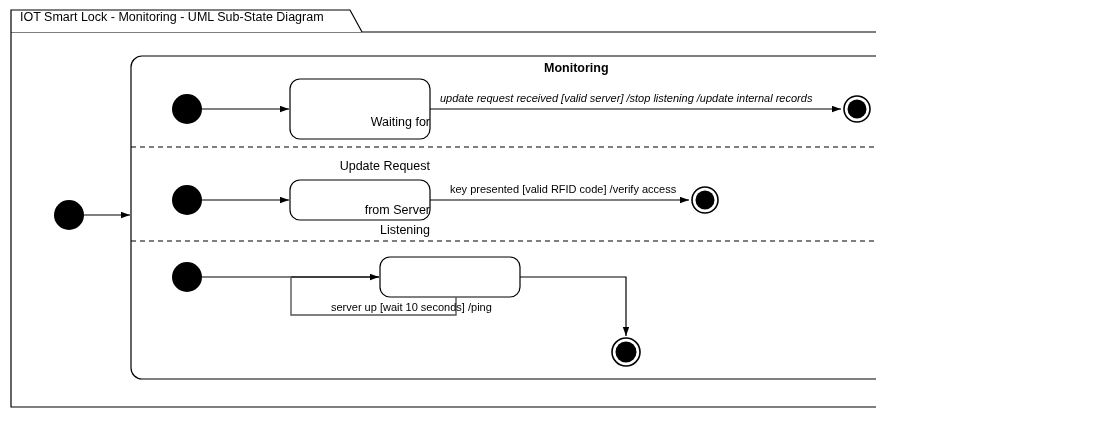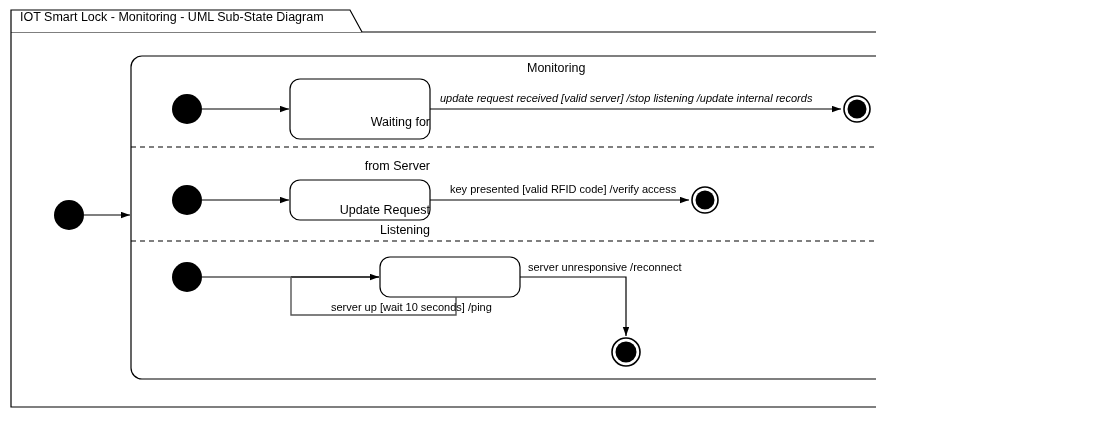--- a/index.html
+++ b/index.html
@@ -31,22 +31,23 @@
     line-height: 1.18;
     color: #000000;
   }
   .title-tab-label {
     font-size: 12.5px;
     left: 20px;
     top: 10px;
   }
   .composite-title {
     font-size: 12.5px;
-    left: 527px;
+    left: 544px;
     top: 61px;
+    font-weight: bold;
   }
   .state-label {
     font-size: 12.5px;
     text-align: right;
   }
   .edge-label {
     font-size: 11px;
   }
 </style>
 </head>
@@ -106,30 +107,29 @@
     <circle cx="626" cy="352" r="14" fill="#ffffff" stroke="#000000" stroke-width="1.6"></circle>
     <circle cx="626" cy="352" r="10.5" fill="#000000"></circle>
   </svg>
 
   <div class="txt title-tab-label">IOT Smart Lock - Monitoring - UML Sub-State Diagram</div>
 
   <div class="txt composite-title">Monitoring</div>
 
   <div class="txt state-label" style="left:290px; top:85px; width:140px;">
     <div>Waiting for</div>
+    <div>Update Request</div>
     <div>from Server</div>
-    <div>Update Request</div>
   </div>
 
   <div class="txt edge-label" style="left:440px; top:92px;font-style:italic;">update request received [valid server] /stop listening /update internal records</div>
 
   <div class="txt state-label" style="left:290px; top:193px; width:140px;">
     <div>Listening</div>
   </div>
 
   <div class="txt edge-label" style="left:450px; top:183px;">key presented [valid RFID code] /verify access</div>
 
 
-  <div class="txt edge-label" style="left:528px; top:261px;">server unresponsive /reconnect</div>
 
   <div class="txt edge-label" style="left:331px; top:301px;text-align:center;">server up [wait 10 seconds] /ping</div>
 
 </div>
 
 </body></html>

